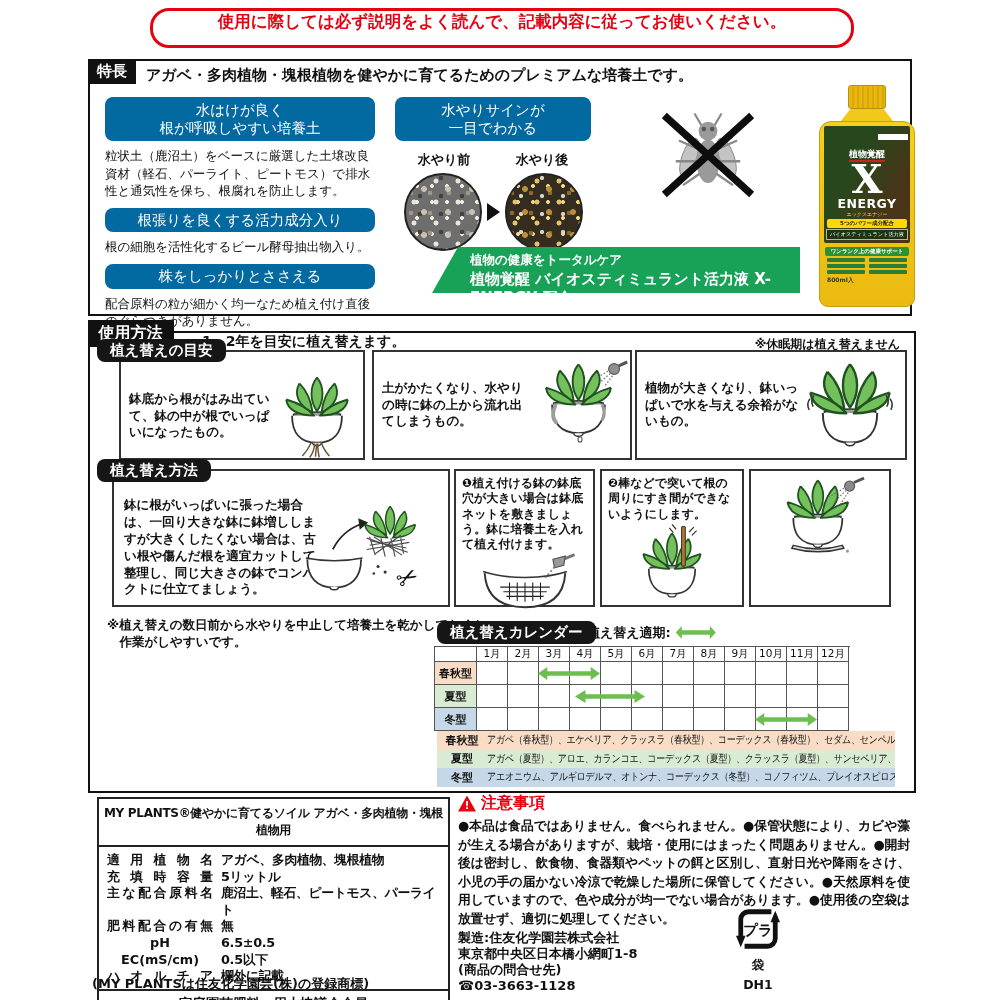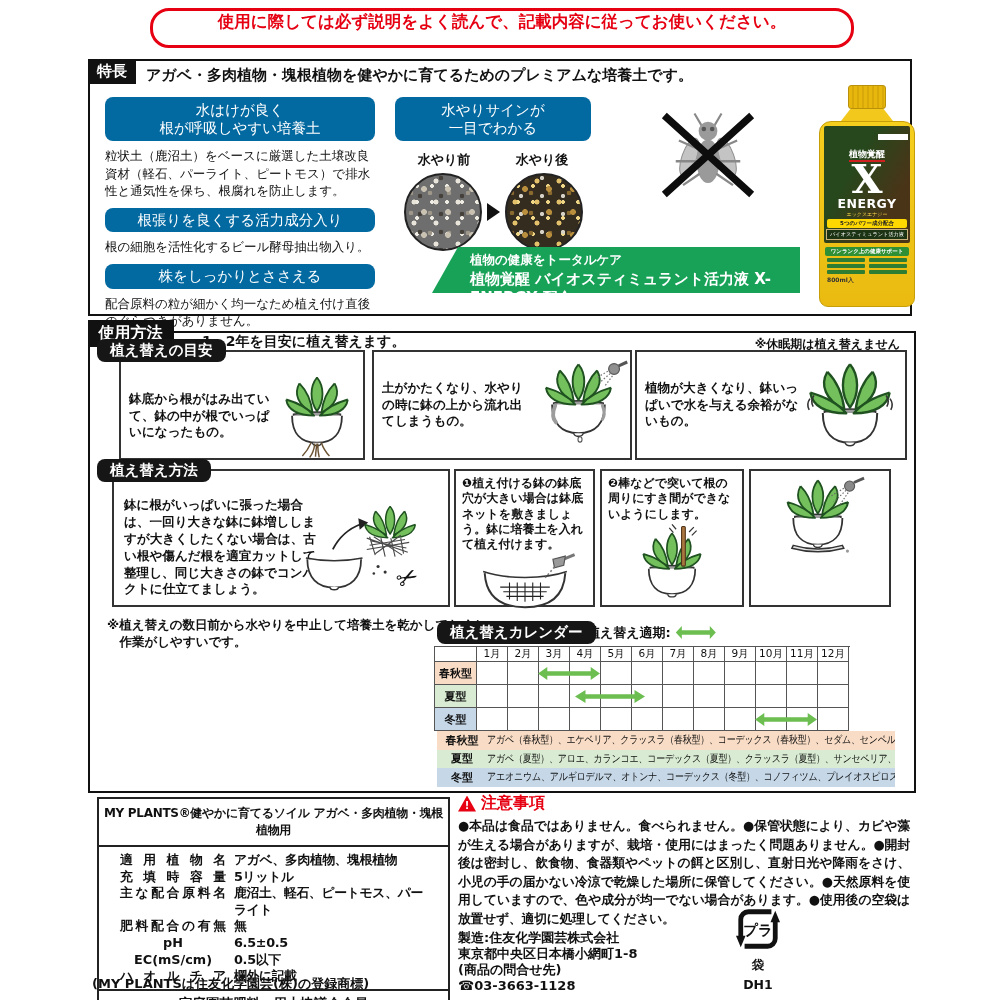--- a/index.html
+++ b/index.html
@@ -113,21 +113,21 @@
   .darr-leg{display:inline-block;width:40px;height:13px;vertical-align:-2px;margin-left:5px;}
 
   .types{left:347px;top:398px;width:458px;}
   .trow{display:flex;align-items:center;height:18.5px;overflow:hidden;}
   .tname{width:50px;flex:none;text-align:center;font-size:11px;font-weight:600;}
   .tplants{font-size:10.5px;font-weight:500;white-space:nowrap;letter-spacing:-.3px;transform:scaleX(.86);transform-origin:0 50%;}
 
   
   .spec{left:97px;top:797px;width:353px;border:2px solid #222;box-sizing:border-box;}
   .spec-title{border-bottom:2px solid #222;font-size:12px;font-weight:bold;text-align:center;padding:6px 2px;letter-spacing:-.3px;}
-  .spec-rows{padding:5px 21px 4px;}
+  .spec-rows{padding:5px 8px 4px;}
   .srow{display:flex;line-height:16.6px;font-size:12.8px;font-weight:600;}
   .sk{width:106px;flex:none;}
   .just{text-align:justify;text-align-last:justify;}
   .ctr{text-align:right;text-align-last:center;}
   .sv{padding-left:8px;letter-spacing:-.3px;}
   .member{border-top:2px solid #222;text-align:center;font-size:13.5px;font-weight:bold;padding:4px 0;}
   .tm{left:92px;top:975px;font-size:13px;font-weight:600;}
 
   
   .caution{left:458px;top:793px;width:452px;}

